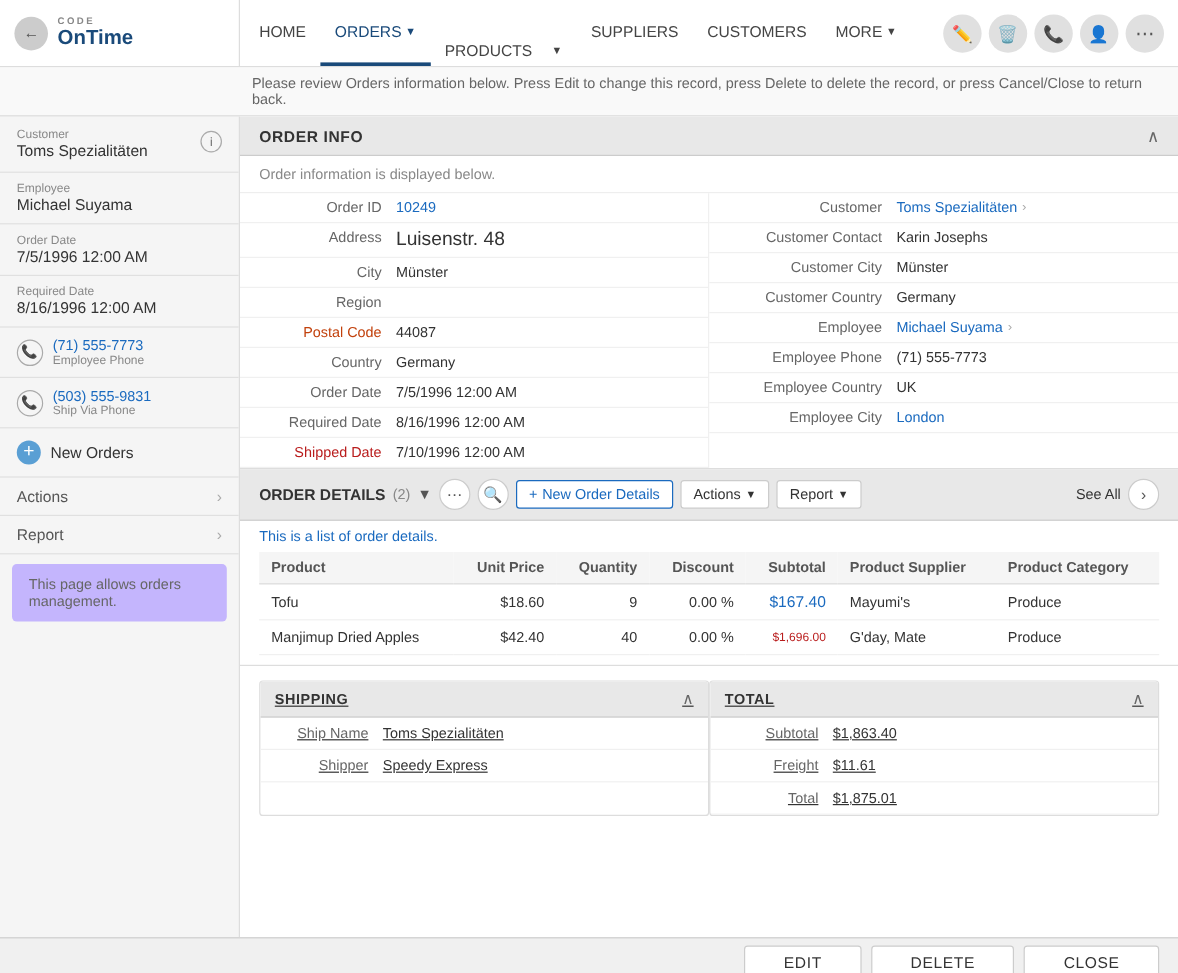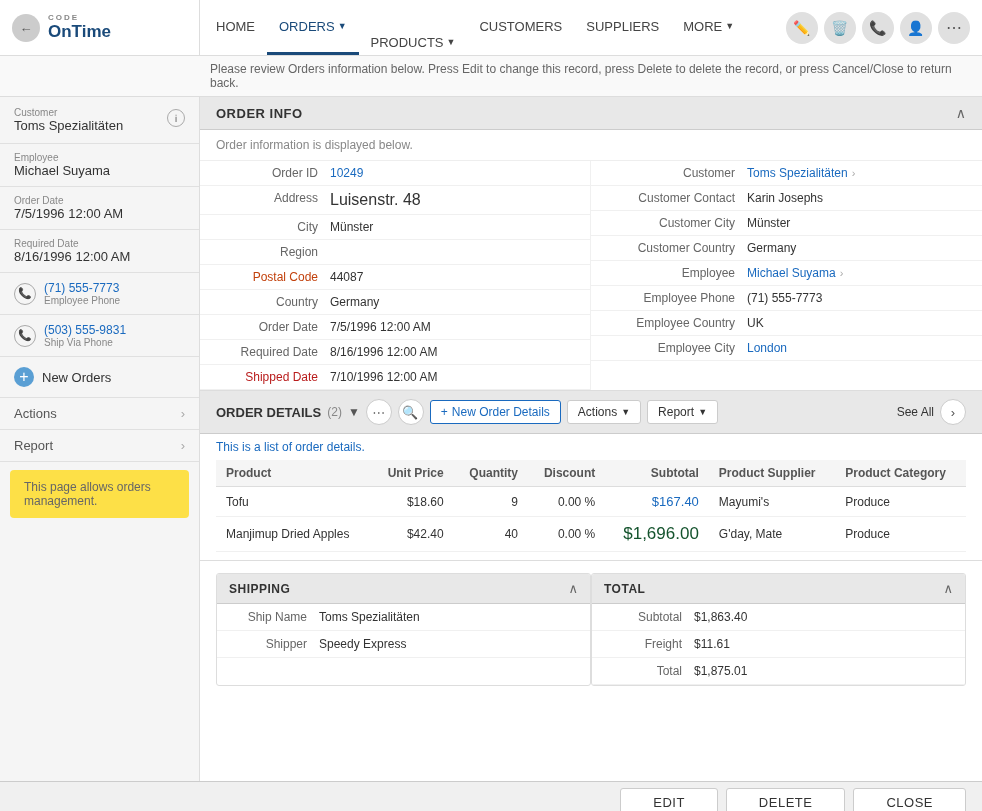--- a/index.html
+++ b/index.html
@@ -15,26 +15,26 @@
       <span style="font-size:8px;color:#888;letter-spacing:2px;font-weight:600;">CODE</span>
       <span style="font-size:17px;font-weight:bold;color:#1a4a7a;">OnTime</span>
     </div>
   </div>
   <div style="display:flex;align-items:center;flex:1;height:100%;padding:0 4px;">
     <div style="padding:0 12px;height:100%;display:flex;align-items:center;cursor:pointer;font-size:13px;color:#444;font-weight:500;border-bottom:3px solid transparent;">HOME</div>
     <div style="padding:0 12px;height:100%;display:flex;align-items:center;cursor:pointer;font-size:13px;color:#1a4a7a;font-weight:500;border-bottom:3px solid #1a4a7a;gap:3px;">
         <span>ORDERS</span>
         <span style="font-size:9px;">▼</span>
       </div>
-    <div style="padding:0 12px;height:100%;display:flex;align-items:center;cursor:pointer;font-size:13px;color:#444;font-weight:500;border-bottom:3px solid transparent;gap:3px;margin-top:32px;">
+    <div style="padding:0 12px;height:100%;display:flex;align-items:center;cursor:pointer;font-size:13px;color:#444;font-weight:500;border-bottom:3px solid transparent;gap:16px;margin-top:32px;">
         <span>PRODUCTS</span>
         <span style="font-size:9px;">▼</span>
       </div>
+    <div style="padding:0 12px;height:100%;display:flex;align-items:center;cursor:pointer;font-size:13px;color:#444;font-weight:500;border-bottom:3px solid transparent;">SUPPLIERS</div>
     <div style="padding:0 12px;height:100%;display:flex;align-items:center;cursor:pointer;font-size:13px;color:#444;font-weight:500;border-bottom:3px solid transparent;">CUSTOMERS</div>
-    <div style="padding:0 12px;height:100%;display:flex;align-items:center;cursor:pointer;font-size:13px;color:#444;font-weight:500;border-bottom:3px solid transparent;">SUPPLIERS</div>
     <div style="padding:0 12px;height:100%;display:flex;align-items:center;cursor:pointer;font-size:13px;color:#444;font-weight:500;border-bottom:3px solid transparent;gap:3px;">
         <span>MORE</span>
         <span style="font-size:9px;">▼</span>
       </div>
   </div>
   <div style="display:flex;align-items:center;gap:6px;padding:0 12px;">
     <button style="width:32px;height:32px;border-radius:50%;background:#e0e0e0;border:none;cursor:pointer;font-size:14px;color:#555;">✏️</button>
     <button style="width:32px;height:32px;border-radius:50%;background:#e0e0e0;border:none;cursor:pointer;font-size:14px;color:#555;">🗑️</button>
     <button style="width:32px;height:32px;border-radius:50%;background:#e0e0e0;border:none;cursor:pointer;font-size:14px;color:#555;">📞</button>
     <button style="width:32px;height:32px;border-radius:50%;background:#e0e0e0;border:none;cursor:pointer;font-size:14px;color:#555;">👤</button>
@@ -85,21 +85,21 @@
       <span style="font-size:13px;color:#333;">New Orders</span>
     </div>
     <div style="display:flex;align-items:center;justify-content:space-between;padding:8px 14px;border-bottom:1px solid #e0e0e0;cursor:pointer;">
       <span style="font-size:13px;color:#555;">Actions</span>
       <span style="color:#aaa;font-size:13px;">›</span>
     </div>
     <div style="display:flex;align-items:center;justify-content:space-between;padding:8px 14px;border-bottom:1px solid #e0e0e0;cursor:pointer;">
       <span style="font-size:13px;color:#555;">Report</span>
       <span style="color:#aaa;font-size:13px;">›</span>
     </div>
-    <div style="padding:10px 14px;font-size:12px;color:#666;background:#fde047;margin:8px 10px;border-radius:4px;">This page allows orders management.</div>
+    <div style="padding:10px 14px;font-size:12px;color:#666;background:#c4b5fd;margin:8px 10px;border-radius:4px;">This page allows orders management.</div>
   </div>
 
   <div style="flex:1;overflow-y:auto;background:#fff;">
 
     <div style="border-bottom:1px solid #ddd;">
       <div style="display:flex;align-items:center;justify-content:space-between;background:#e8e8e8;padding:8px 16px;border-bottom:1px solid #ccc;">
         <span style="font-weight:600;font-size:13px;color:#333;letter-spacing:0.5px;">ORDER INFO</span>
         <button style="background:none;border:none;cursor:pointer;font-size:14px;color:#666;">∧</button>
       </div>
       <div style="padding:8px 16px;font-size:12px;color:#888;border-bottom:1px solid #eee;">Order information is displayed below.</div>
@@ -235,30 +235,30 @@
               <td style="padding:7px 10px;font-size:12px;text-align:right;">0.00 %</td>
               <td style="padding:7px 10px;font-size:13px;text-align:right;color:#1a6abf;">$167.40</td>
               <td style="padding:7px 10px;font-size:12px;">Mayumi's</td>
               <td style="padding:7px 10px;font-size:12px;">Produce</td>
             </tr>
             <tr style="border-bottom:1px solid #f0f0f0;">
               <td style="padding:7px 10px;font-size:12px;">Manjimup Dried Apples</td>
               <td style="padding:7px 10px;font-size:12px;text-align:right;">$42.40</td>
               <td style="padding:7px 10px;font-size:12px;text-align:right;">40</td>
               <td style="padding:7px 10px;font-size:12px;text-align:right;">0.00 %</td>
-              <td style="padding:7px 10px;font-size:17px;text-align:right;color:#14532d;">$1,696.00</td>
+              <td style="padding:7px 10px;font-size:10px;text-align:right;color:#b91c1c;">$1,696.00</td>
               <td style="padding:7px 10px;font-size:12px;">G'day, Mate</td>
               <td style="padding:7px 10px;font-size:12px;">Produce</td>
             </tr>
           </tbody>
         </table>
       </div>
     </div>
 
-    <div style="display:grid;grid-template-columns:1fr 1fr;gap:0;padding:12px 16px;">
+    <div style="display:grid;grid-template-columns:1fr 1fr;gap:0;padding:12px 16px;text-decoration:underline;">
 
       <div style="border:1px solid #ddd;border-radius:3px;overflow:hidden;">
         <div style="display:flex;align-items:center;justify-content:space-between;background:#e8e8e8;padding:7px 12px;border-bottom:1px solid #ccc;">
           <span style="font-weight:600;font-size:12px;color:#333;letter-spacing:0.5px;">SHIPPING</span>
           <button style="background:none;border:none;cursor:pointer;font-size:13px;color:#666;">∧</button>
         </div>
         <div style="display:flex;padding:6px 12px;border-bottom:1px solid #f0f0f0;">
           <div style="width:90px;text-align:right;color:#666;font-size:12px;padding-right:12px;">Ship Name</div>
           <div style="color:#333;font-size:12px;">Toms Spezialitäten</div>
         </div>

